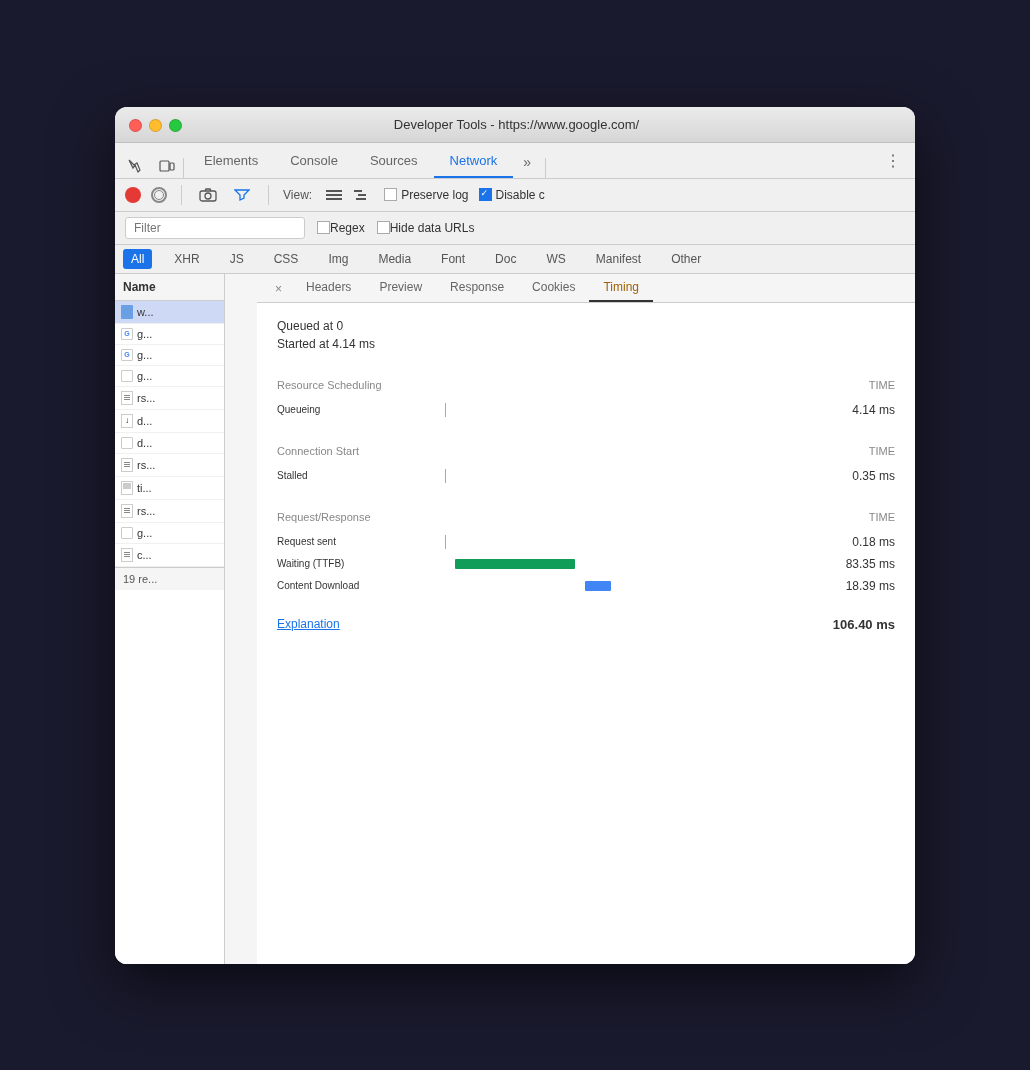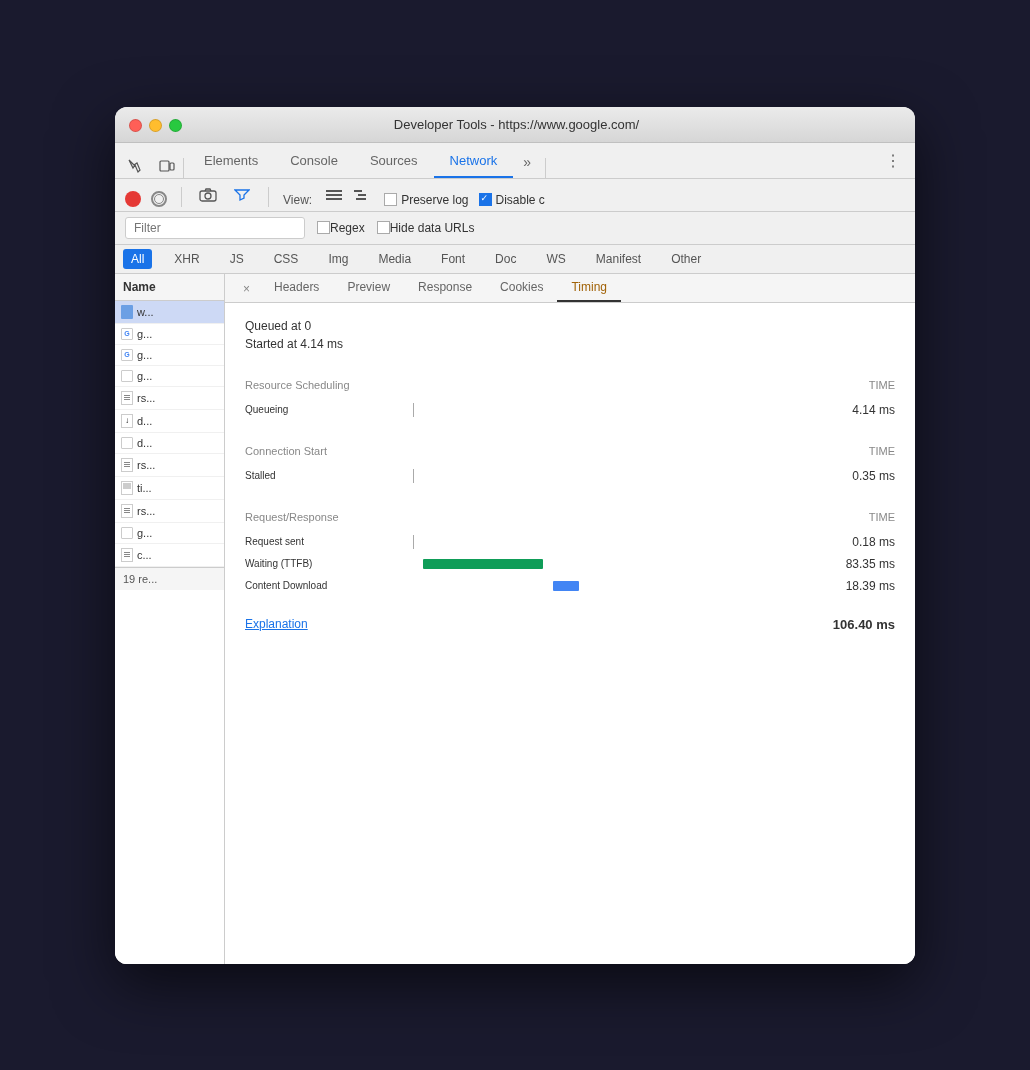--- a/index.html
+++ b/index.html
@@ -117,21 +117,21 @@
       color: #666;
       cursor: pointer;
       margin-left: auto;
     }
 
     
     .toolbar2 {
       background: #f0f0f0;
       border-bottom: 1px solid #ccc;
       display: flex;
-      align-items: flex-end;
+      align-items: center;
       padding: 4px 10px;
       gap: 10px;
     }
 
     .record-btn {
       width: 16px;
       height: 16px;
       border-radius: 50%;
       background: #e53935;
       cursor: pointer;
@@ -258,20 +258,21 @@
     .type-btn.active {
       background: #1a73e8;
       color: white;
       border-radius: 3px;
     }
 
     
     .main-content {
       display: flex;
       height: 690px;
+      gap: 32px;
     }
 
     
     .network-list {
       width: 110px;
       border-right: 1px solid #ccc;
       background: #fff;
       overflow-y: auto;
       flex-shrink: 0;
     }

